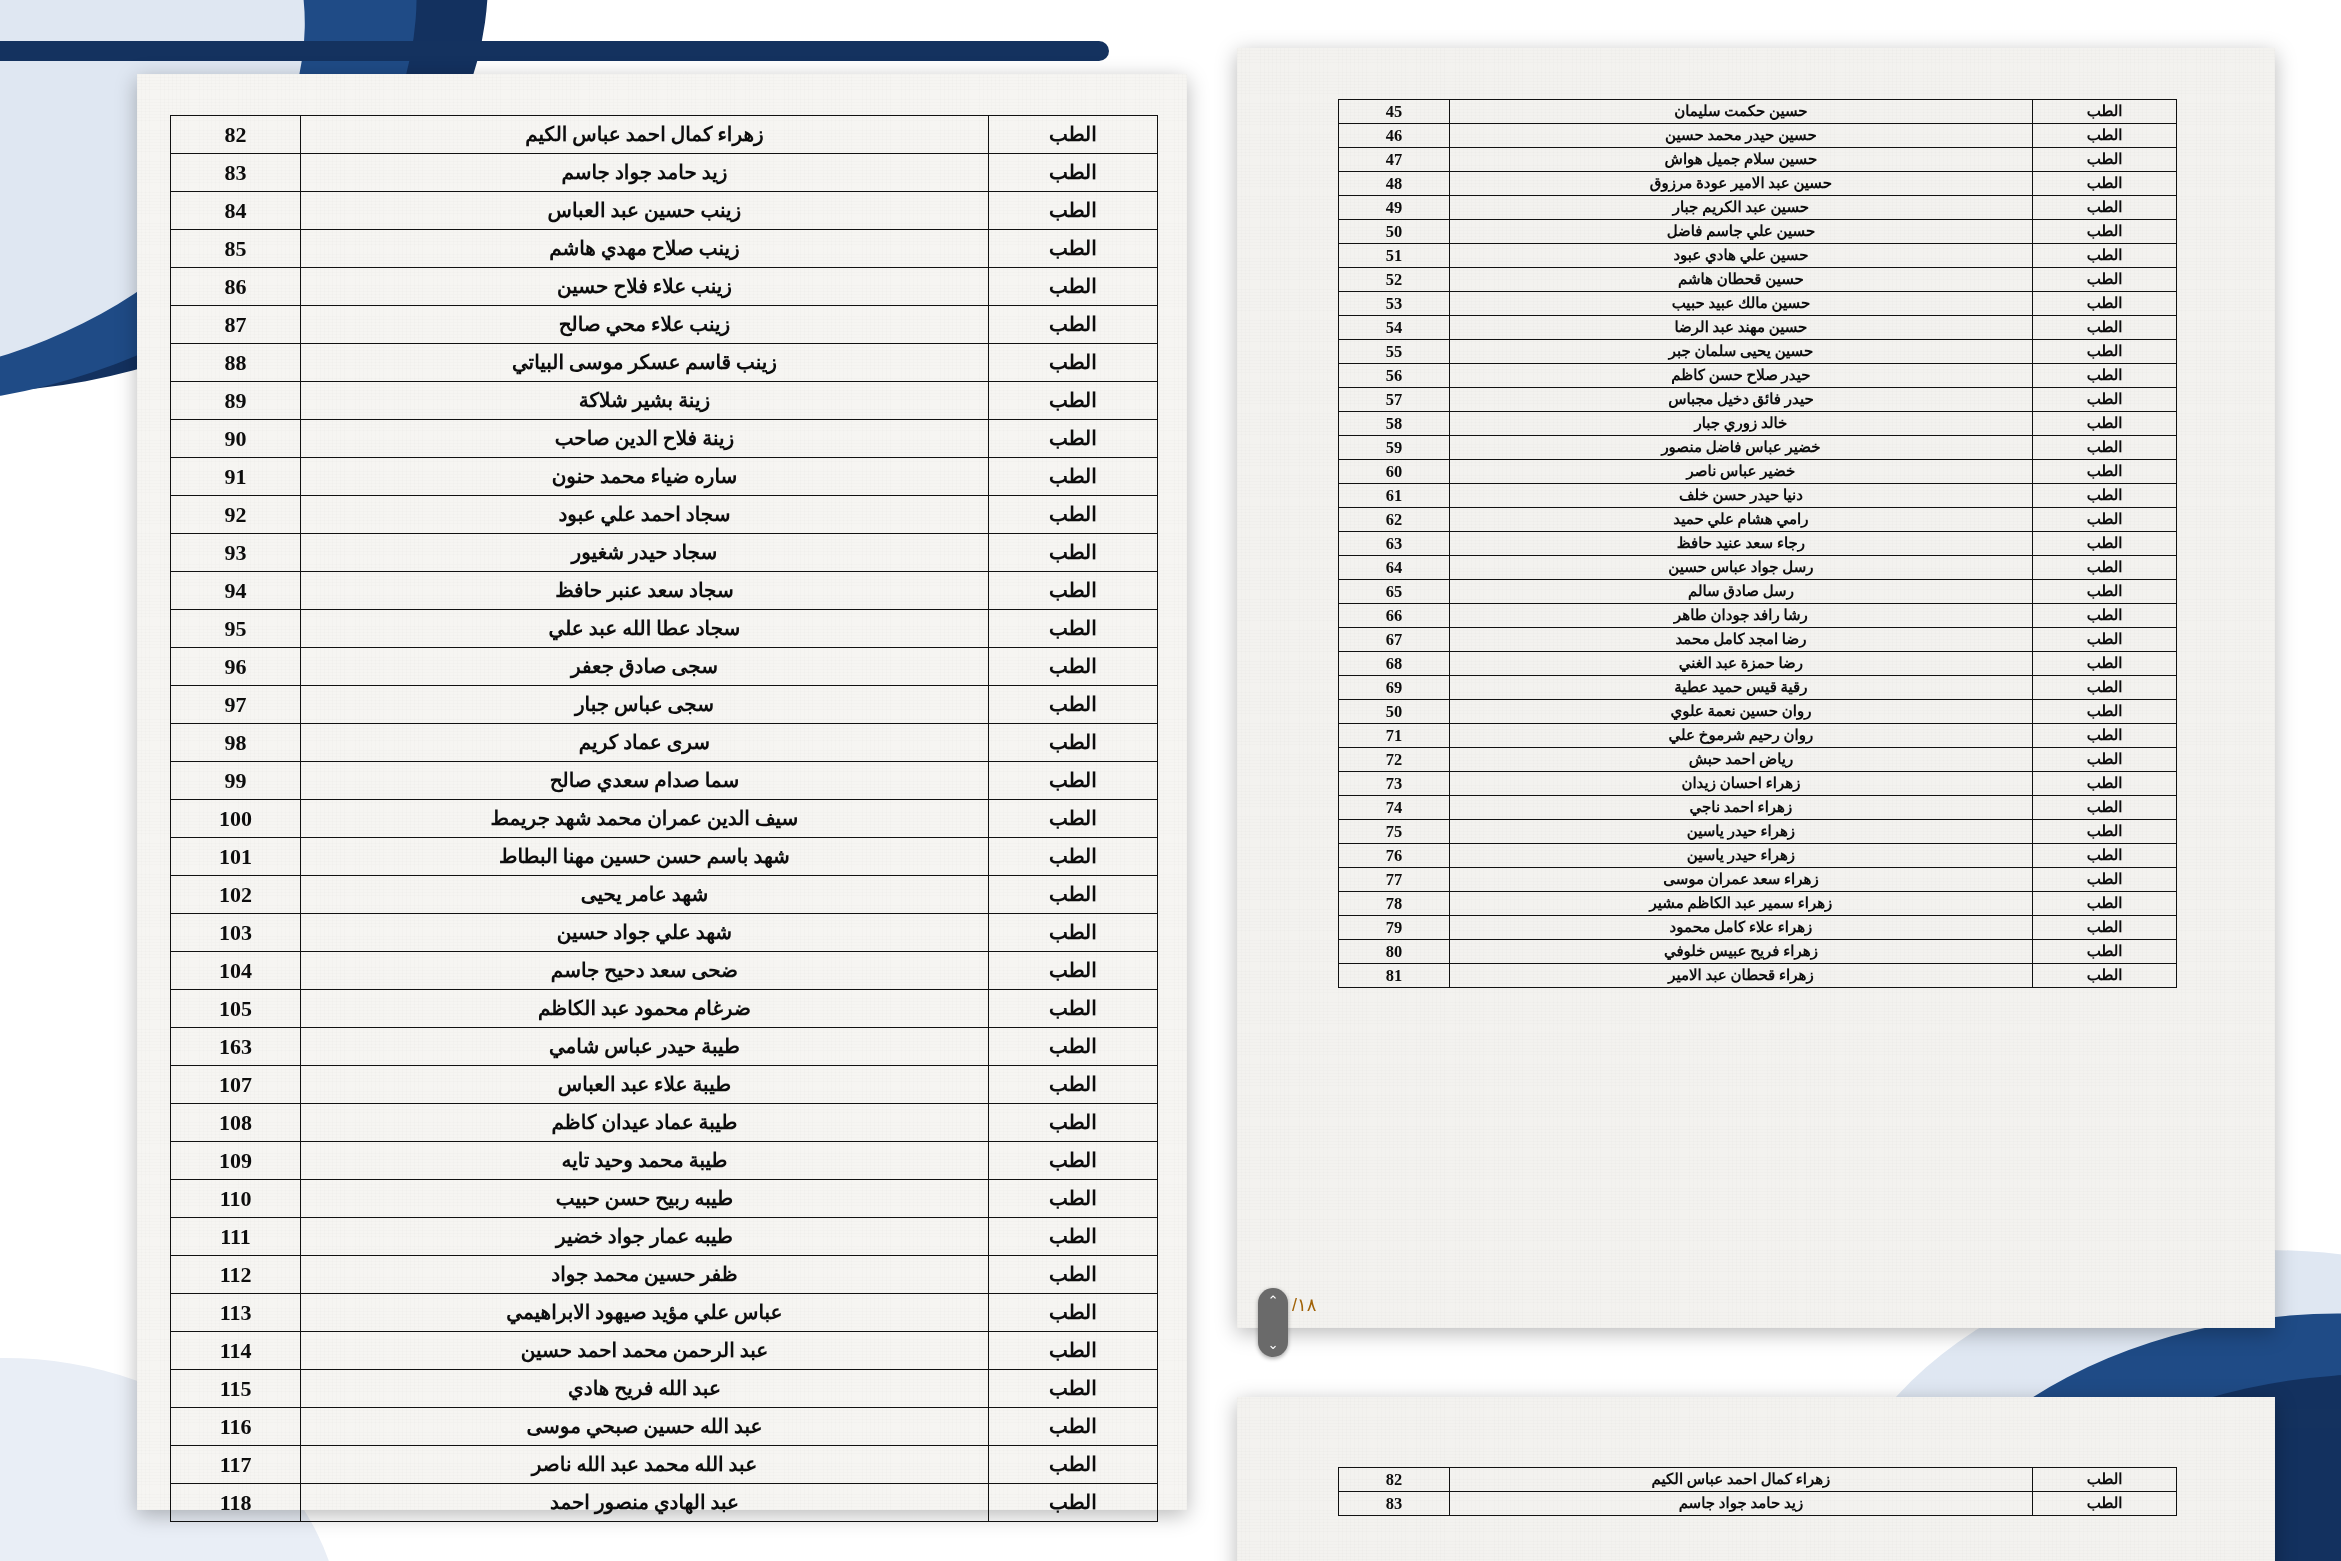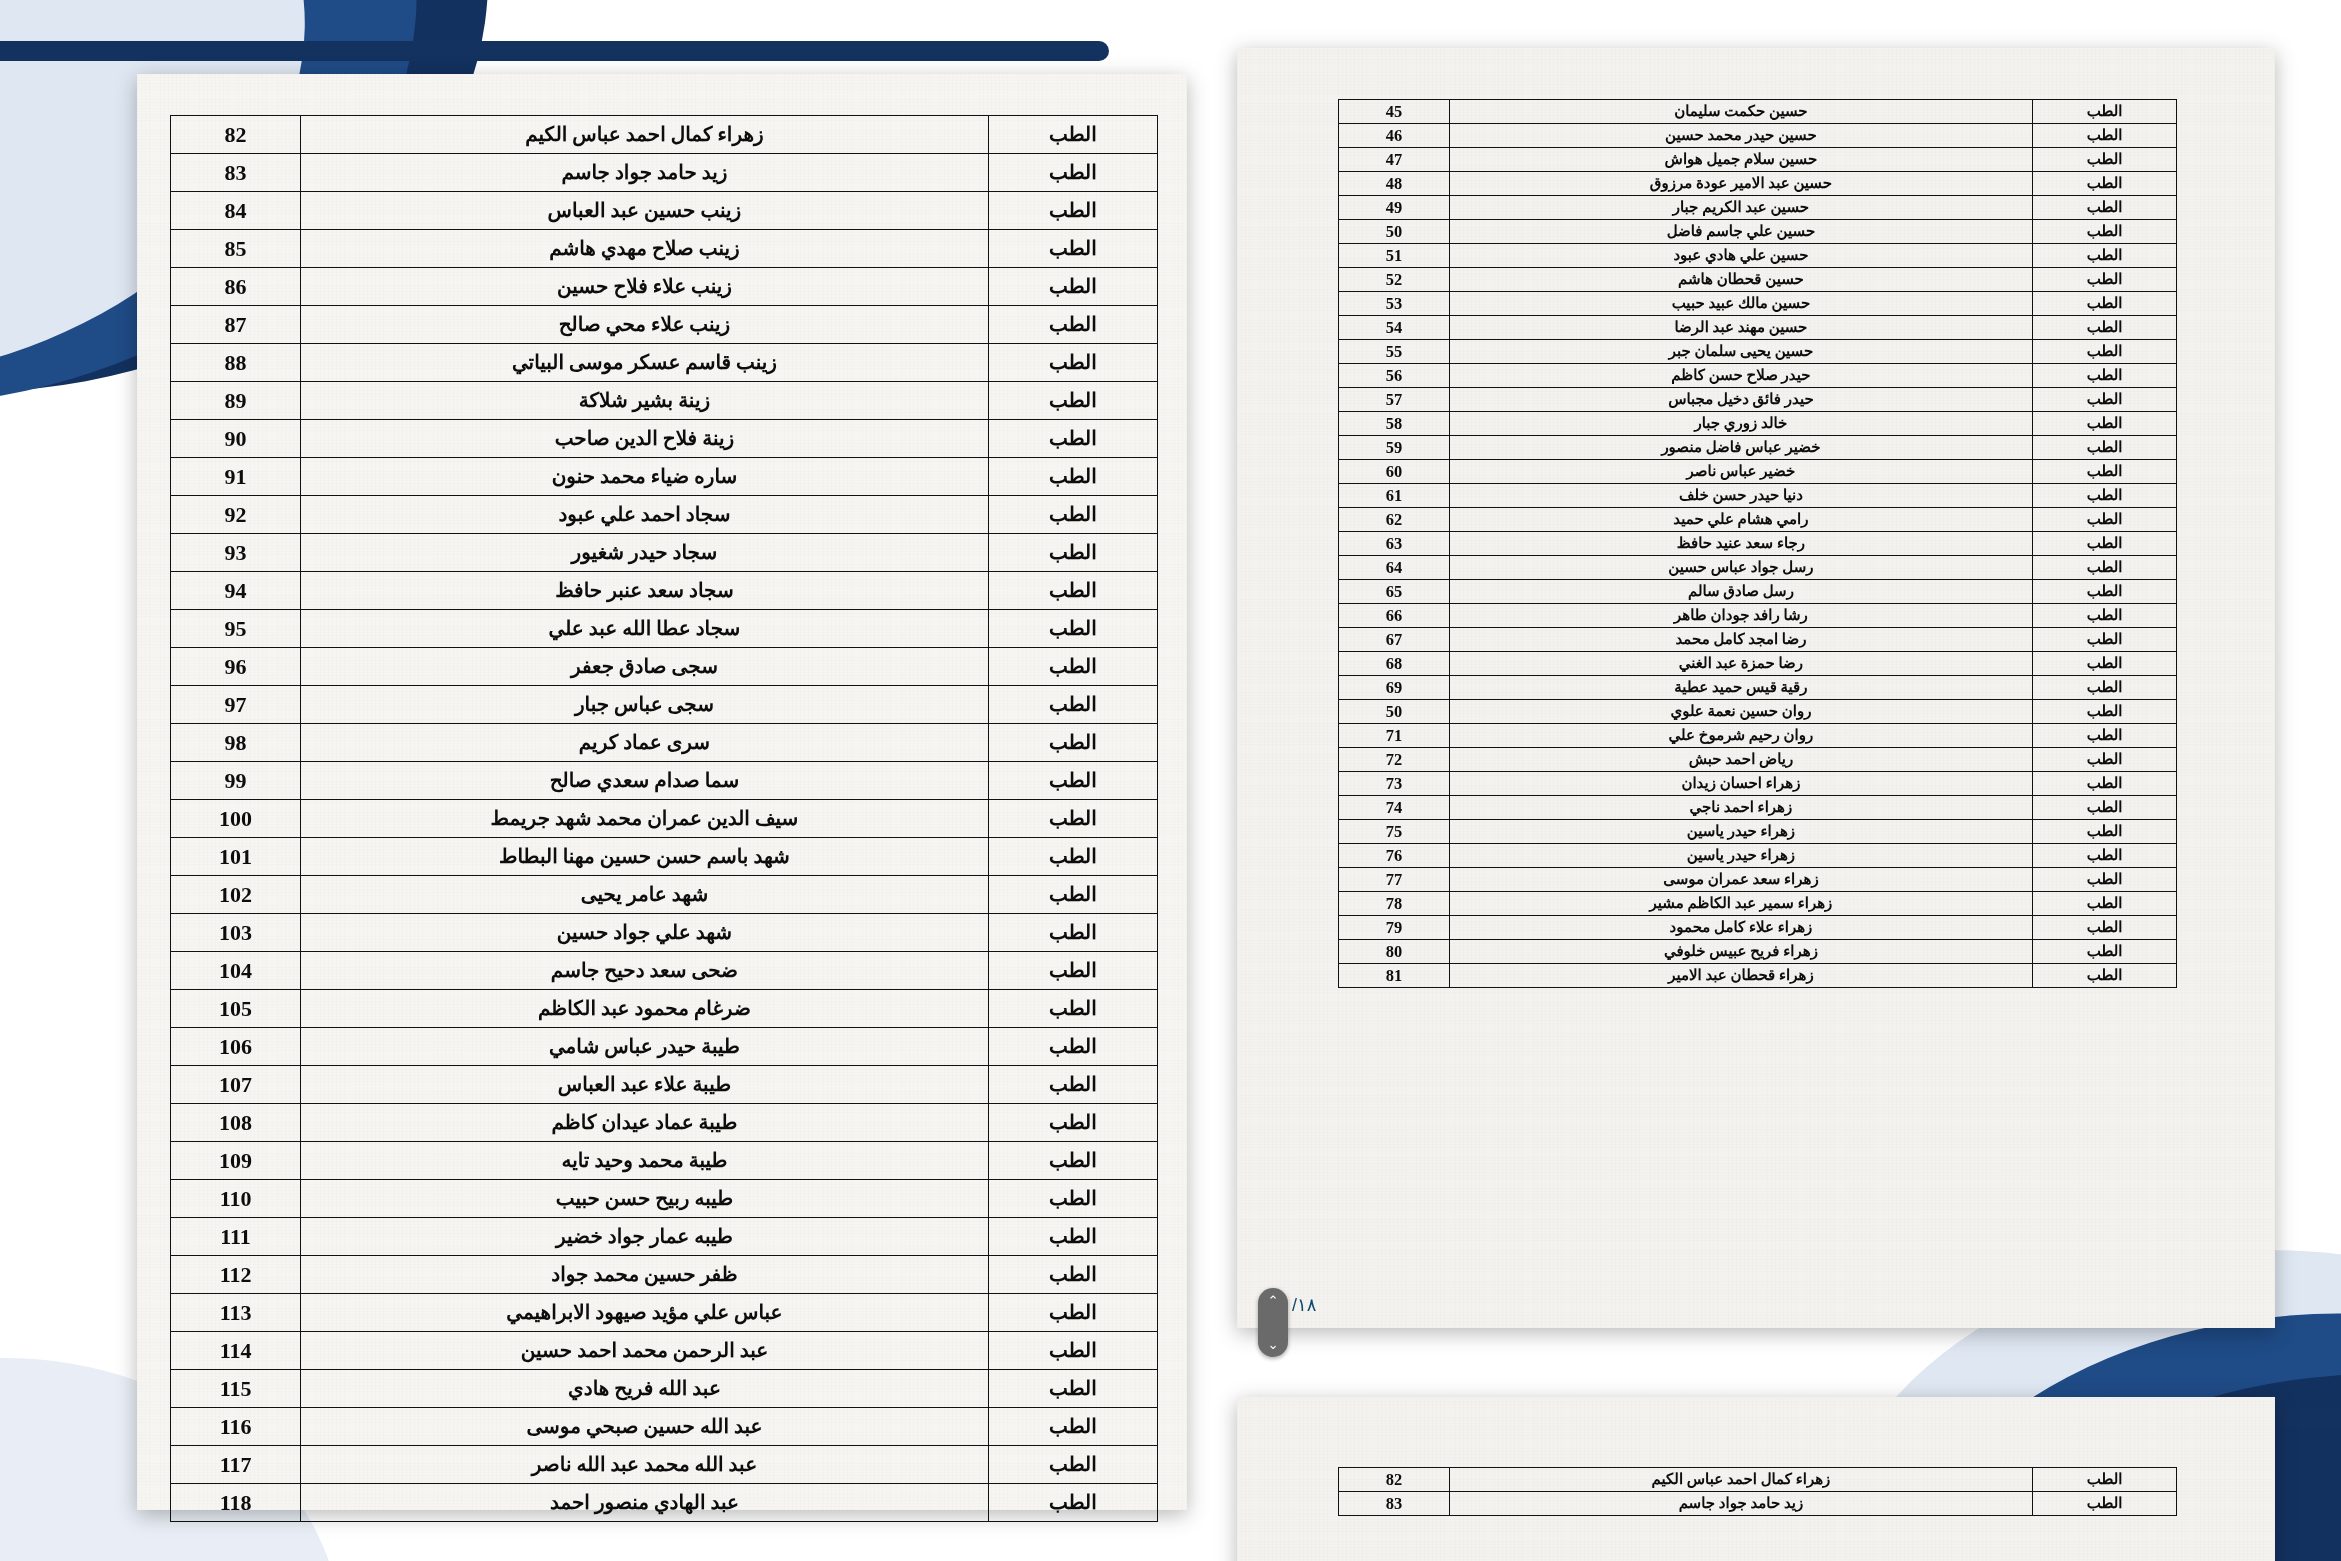--- a/index.html
+++ b/index.html
@@ -210,21 +210,21 @@
   .scroll-widget .chev {
     font-size: 13.3px;
     line-height: 13.3px;
     font-family: "DejaVu Sans", sans-serif;
   }
   .page-indicator {
     position: absolute;
     left: 1292px;
     top: 1294px;
     font-size: 18px;
-    color: #0c4a6e;
+    color: #a16207;
     font-family: "Liberation Sans", sans-serif;
     direction: rtl;
   }
 </style>
 </head>
 <body>
 
 <div id="root">
 
   <div class="deco deco-topleft-dark"></div>
@@ -358,21 +358,21 @@
               <td class="col-num">104</td>
             </tr>
             <tr>
               <td class="col-dept">الطب</td>
               <td class="col-name">ضرغام محمود عبد الكاظم</td>
               <td class="col-num">105</td>
             </tr>
             <tr>
               <td class="col-dept">الطب</td>
               <td class="col-name">طيبة حيدر عباس شامي</td>
-              <td class="col-num">106</td>
+              <td class="col-num">163</td>
             </tr>
             <tr>
               <td class="col-dept">الطب</td>
               <td class="col-name">طيبة علاء عبد العباس</td>
               <td class="col-num">107</td>
             </tr>
             <tr>
               <td class="col-dept">الطب</td>
               <td class="col-name">طيبة عماد عيدان كاظم</td>
               <td class="col-num">108</td>

